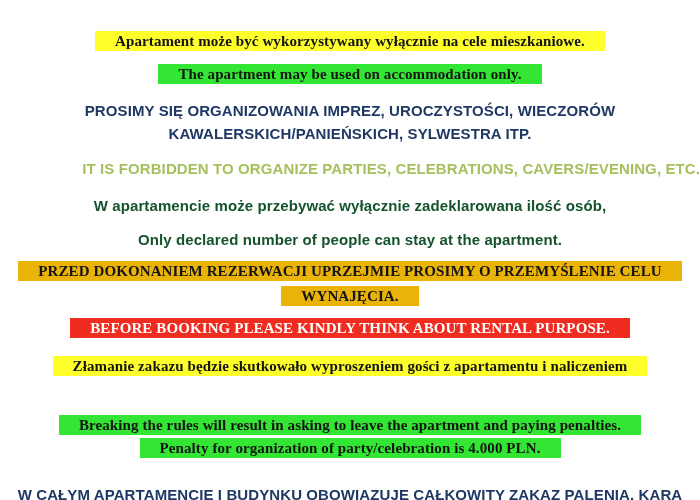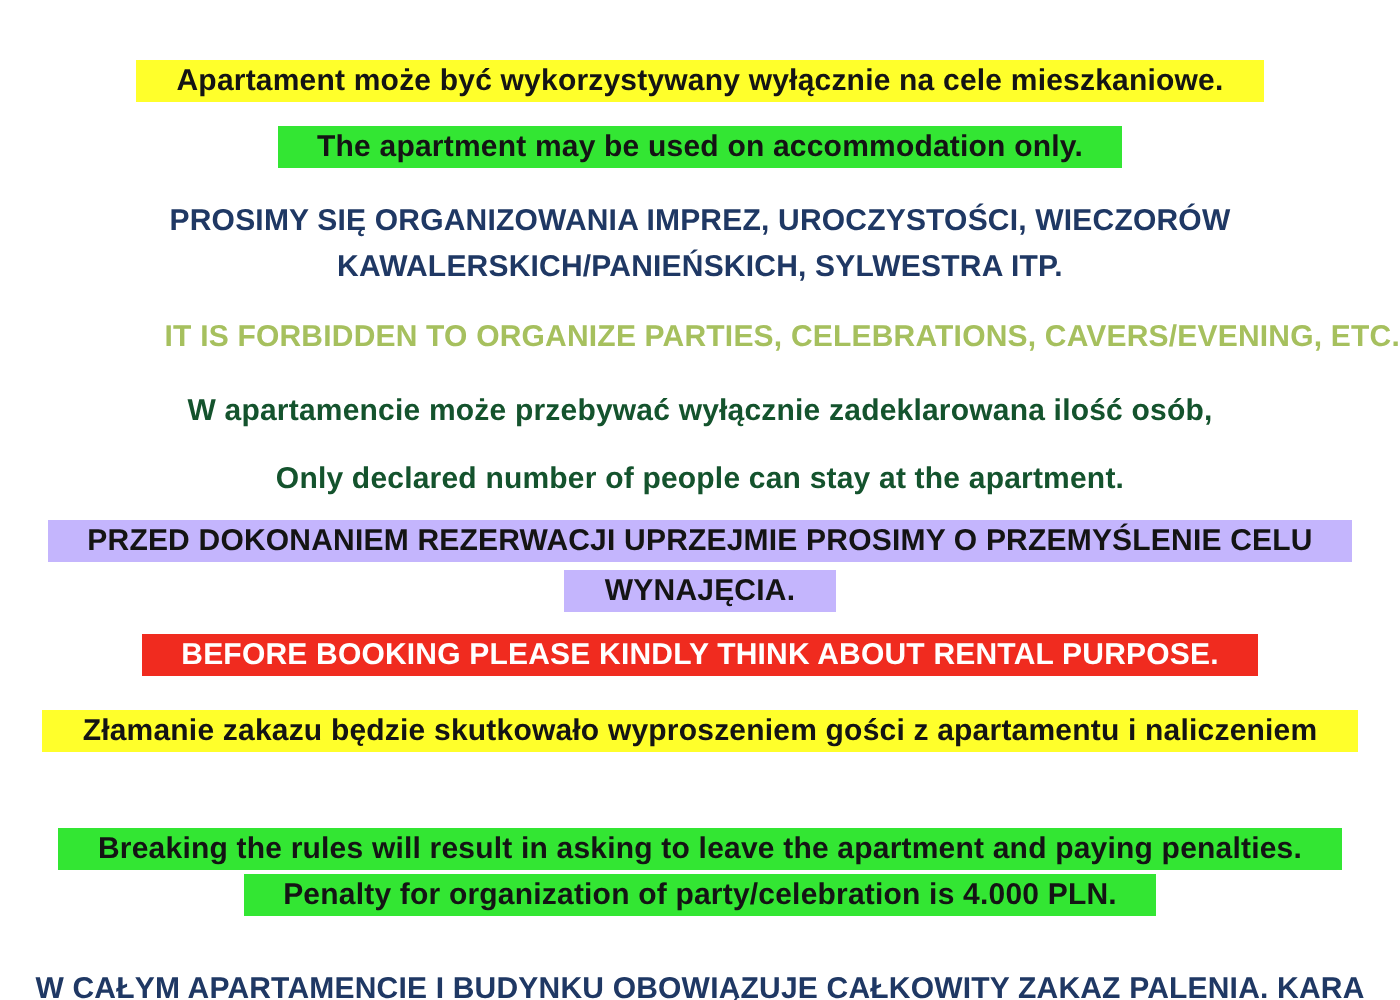--- a/index.html
+++ b/index.html
@@ -25,24 +25,25 @@
     right: 0;
     text-align: center;
     font-weight: bold;
     font-size: 15px;
     line-height: 21px;
     white-space: nowrap;
     letter-spacing: 0.1px;
   }
   .hl {
     padding: 2px 20px;
+    font-family: Liberation Serif, serif;
   }
   .hl-yellow  { background: #ffff2b; color: #141414; }
   .hl-green   { background: #33e633; color: #141414; }
-  .hl-magenta { background: #c4b5fd; color: #141414; text-align: center; }
+  .hl-magenta { background: #eab308; color: #141414; text-align: center; }
   .hl-red     { background: #f02b1f; color: #ffffff; }
   .txt-blue   { color: #1f3864; }
   .txt-olive  { color: #a6c05e; text-align: right; }
   .txt-black  { color: #14532d; }
 </style>
 </head>
 <body>
 
 <div class="page">
 

